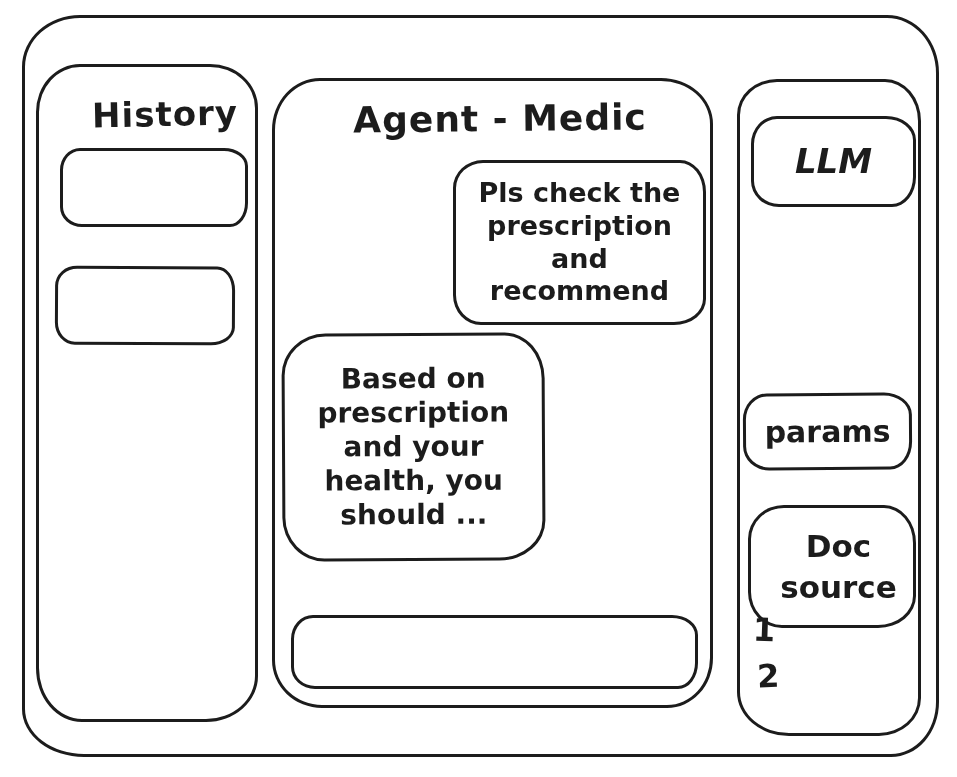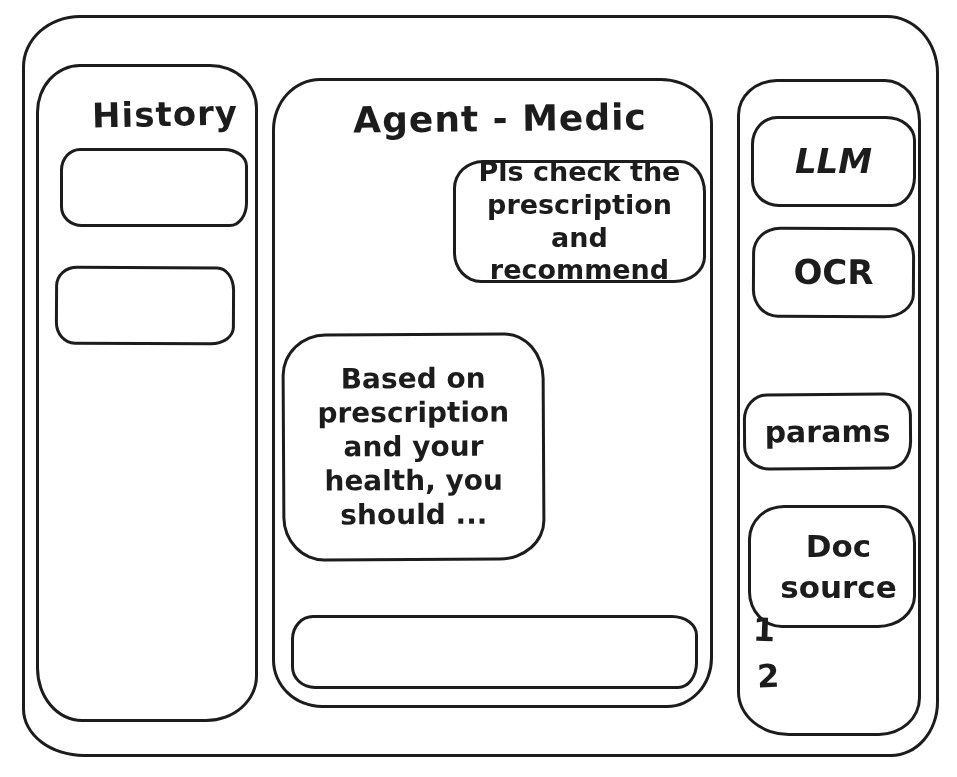--- a/index.html
+++ b/index.html
@@ -52,21 +52,21 @@
     position: absolute; left: 310px; top: 98px; width: 380px;
     font-size: 36px; font-weight: 700; text-align: center;
     transform: rotate(-0.6deg); letter-spacing: 1px;
   }
   .bubble {
     display: flex; align-items: center; justify-content: center;
     text-align: center; font-weight: 700; line-height: 1.22;
     padding: 6px 8px;
   }
   .bubble-user {
-    left: 453px; top: 160px; width: 253px; height: 123px;
+    left: 453px; top: 160px; width: 253px; height: 165px;
     font-size: 27px;
     border-radius: 30px 26px 32px 28px / 28px 32px 26px 30px;
   }
   .bubble-agent {
     left: 282px; top: 333px; width: 263px; height: 228px;
     font-size: 28px;
     border-radius: 44px 40px 46px 42px / 42px 46px 40px 44px;
     transform: rotate(-0.3deg);
   }
   .chat-input {
@@ -138,21 +138,20 @@
   <div class="sk bubble bubble-agent">
     <span>Based on prescription and your health, you should ...</span>
   </div>
 
   <input class="sk chat-input" type="text" value="" style="">
 
   <div class="sk tools-panel"></div>
 
   <button class="sk tool-btn btn-llm">LLM</button>
 
-  <button class="sk tool-btn btn-ocr">OCR</button>
 
   <button class="sk tool-btn btn-params">params</button>
 
   <button class="sk tool-btn btn-doc">Doc source</button>
 
   <div class="doc-item doc-item-1">1</div>
   <div class="doc-item doc-item-2">2</div>
 
 </div>
 

